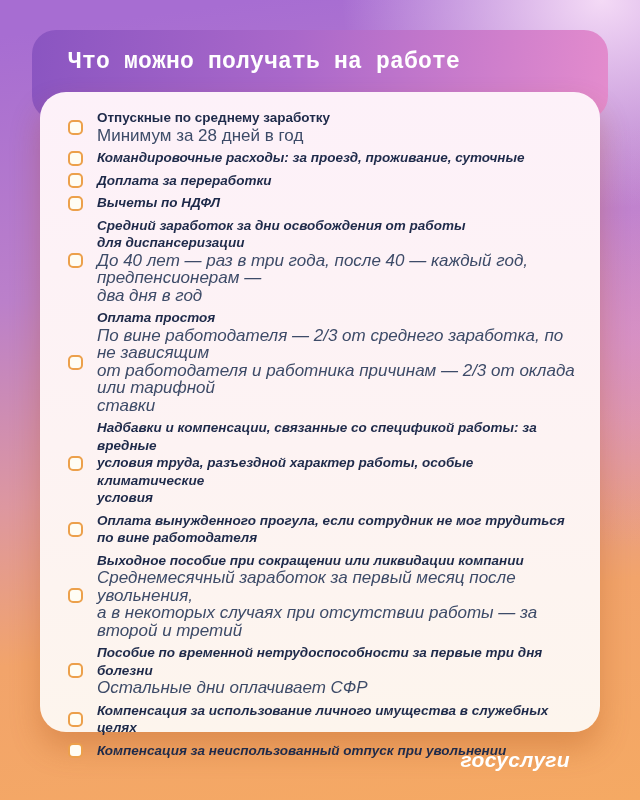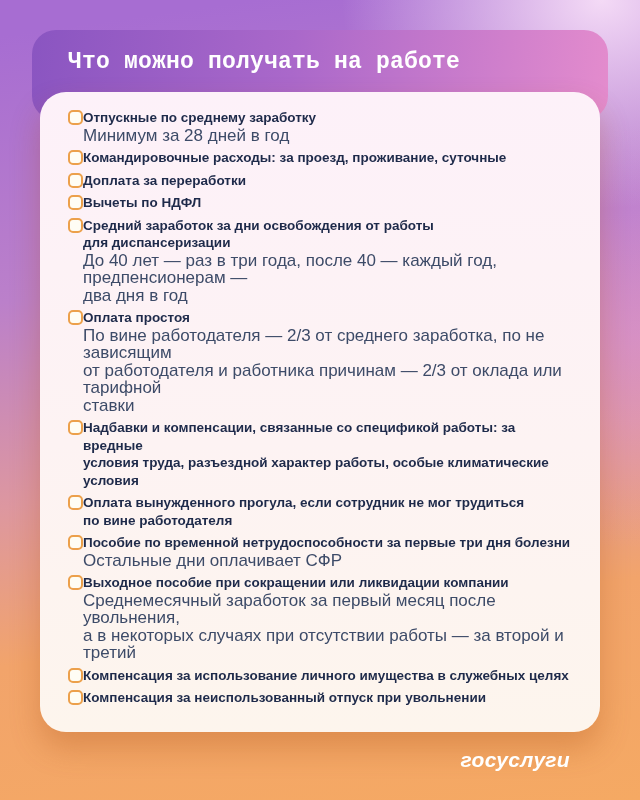--- a/index.html
+++ b/index.html
@@ -61,23 +61,24 @@
     box-shadow: 0 16px 30px rgba(170, 80, 20, 0.30);
   }
 
   .checklist {
     list-style: none;
     margin: 0;
     padding: 17px 22px 0 28px;
   }
   .list-item {
     display: flex;
-    align-items: flex-start;
-  }
-  .list-item + .list-item { margin-top: 5px; }
+    align-items: center;
+    gap: 14px;
+  }
+  .list-item + .list-item { margin-top: 5px; font-style: italic; }
 
   .checkbox {
     flex: none;
     width: 15px;
     height: 15px;
     box-sizing: border-box;
     margin-top: 1px;
     border: 2px solid var(--checkbox-border);
     border-radius: 5px;
     background: #fffdf4;
@@ -187,37 +188,37 @@
     <div class="item-text">
       <div class="item-title">Оплата вынужденного прогула, если сотрудник не мог трудиться
 по вине работодателя</div>
 
     </div>
   </li>
 
   <li class="list-item">
     <span class="checkbox"></span>
     <div class="item-text">
-      <div class="item-title">Пособие по временной нетрудоспособности за первые три дня болезни</div>
-      <div class="item-subtitle">Остальные дни оплачивает СФР</div>
-    </div>
-  </li>
-
-  <li class="list-item">
-    <span class="checkbox"></span>
-    <div class="item-text">
       <div class="item-title">Выходное пособие при сокращении или ликвидации компании</div>
       <div class="item-subtitle">Среднемесячный заработок за первый месяц после увольнения,
 а в некоторых случаях при отсутствии работы — за второй и третий</div>
     </div>
   </li>
 
   <li class="list-item">
     <span class="checkbox"></span>
     <div class="item-text">
+      <div class="item-title">Пособие по временной нетрудоспособности за первые три дня болезни</div>
+      <div class="item-subtitle">Остальные дни оплачивает СФР</div>
+    </div>
+  </li>
+
+  <li class="list-item">
+    <span class="checkbox"></span>
+    <div class="item-text">
       <div class="item-title">Компенсация за использование личного имущества в служебных целях</div>
 
     </div>
   </li>
 
   <li class="list-item">
     <span class="checkbox"></span>
     <div class="item-text">
       <div class="item-title">Компенсация за неиспользованный отпуск при увольнении</div>
 

